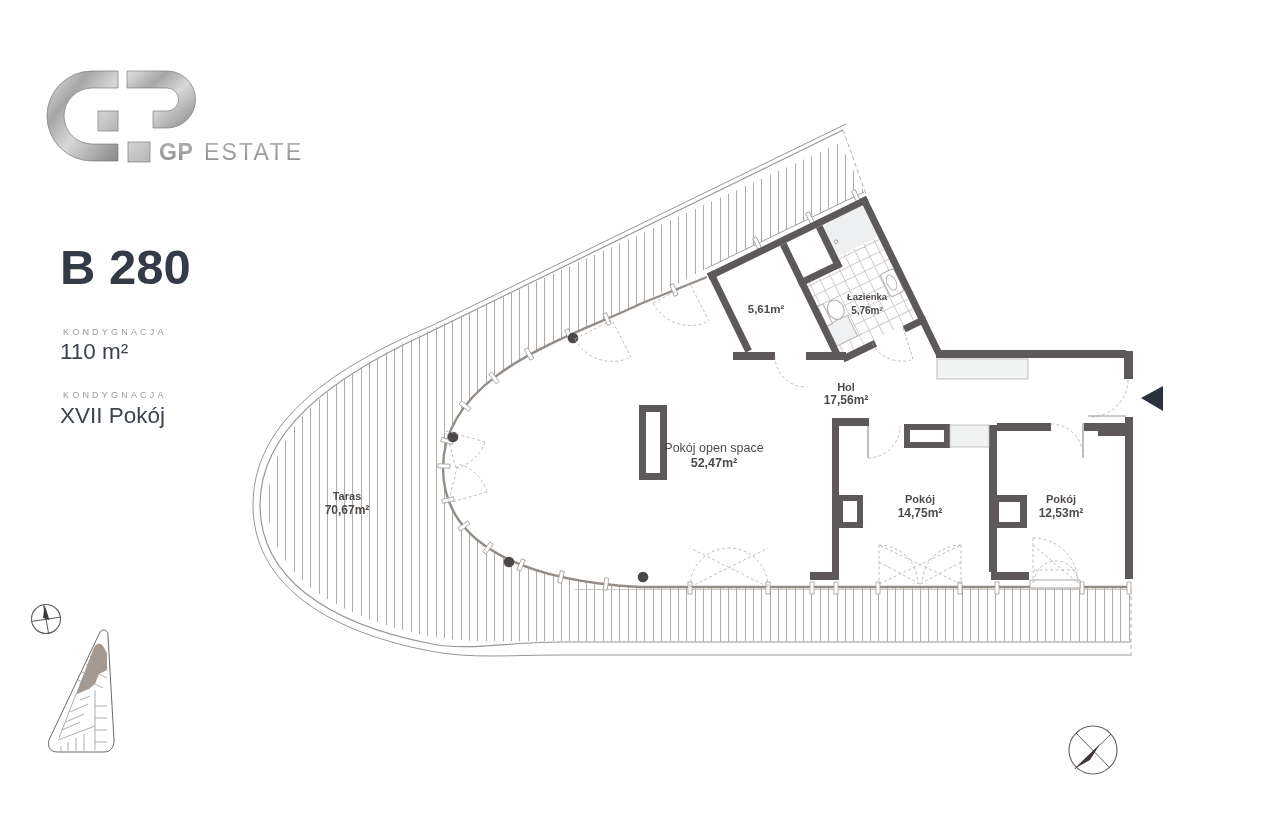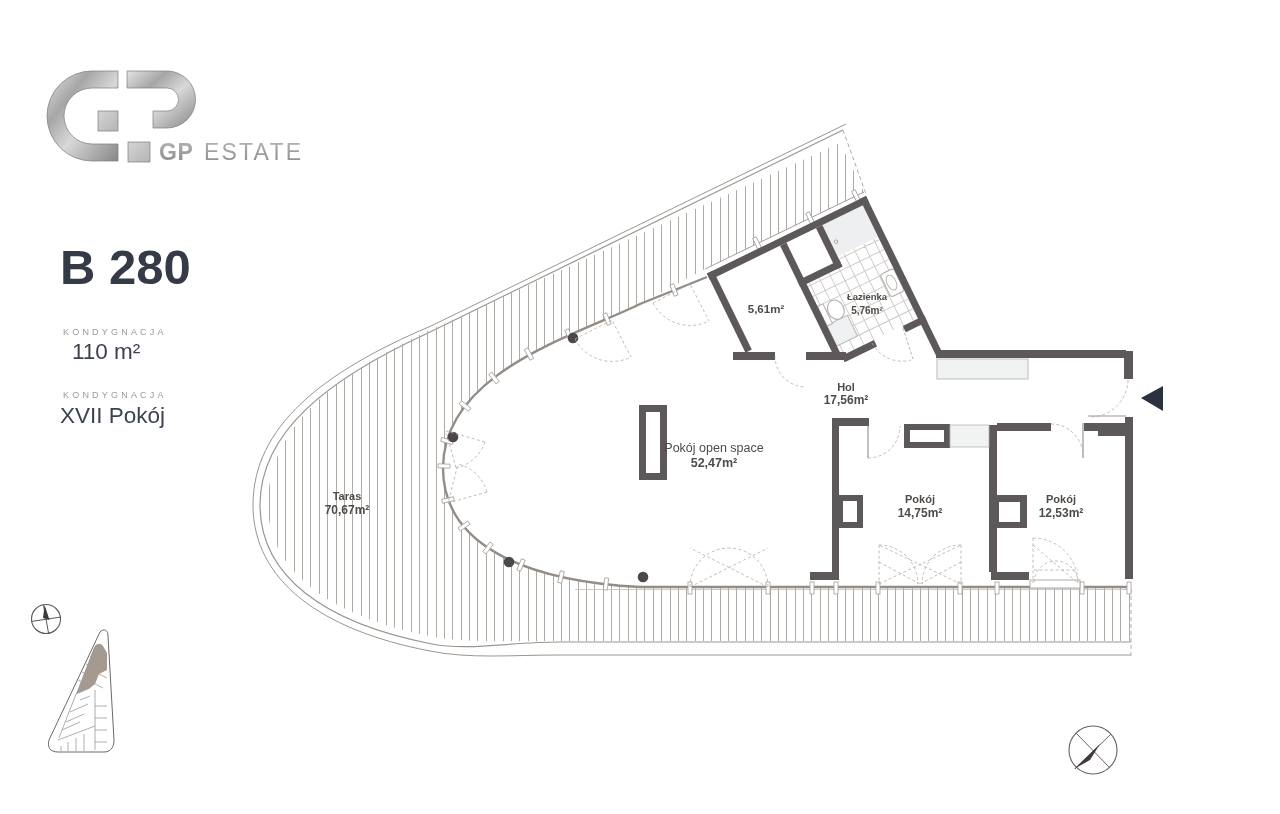--- a/index.html
+++ b/index.html
@@ -35,21 +35,21 @@
 <rect x="86" y="82" width="22" height="20" fill="url(#lg2)" stroke="#7b7b7b" stroke-width="0.7"></rect>
 
 <text x="117" y="100" font-family="Liberation Sans, sans-serif" font-size="23" font-weight="bold" fill="url(#lg3)" letter-spacing="0.5">GP</text>
 <text x="162" y="100" font-family="Liberation Sans, sans-serif" font-size="23" fill="url(#lg3)" letter-spacing="2.2">ESTATE</text>
 </svg>
 
 <div style="position:absolute;left:60px;top:239px;font-size:49px;font-weight:bold;color:#343b47;letter-spacing:0px">B 280</div>
 
 <div class="lbl" style="left:63px;top:327px">KONDYGNACJA</div>
 
-<div class="val" style="left:72px;top:339px">110 m²</div>
+<div class="val" style="left:60px;top:339px">110 m²</div>
 
 <div class="lbl" style="left:63px;top:390px">KONDYGNACJA</div>
 
 <div class="val" style="left:60px;top:403px">XVII Pokój</div>
 
 <svg width="1280" height="814" viewBox="0 0 1280 814" style="position:absolute;left:0;top:0">
 <defs>
 <clipPath id="terr">
  <path d="M840,143 L430,330 C330,377 268,430 268,505 C268,571 330,617 434,637
           C470,643 510,641 560,641 L1131,641 L1131,587 L640,587

